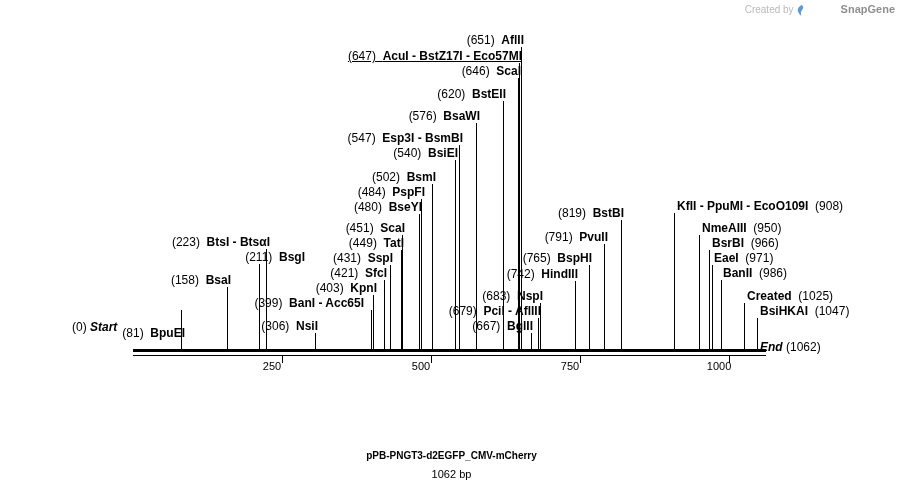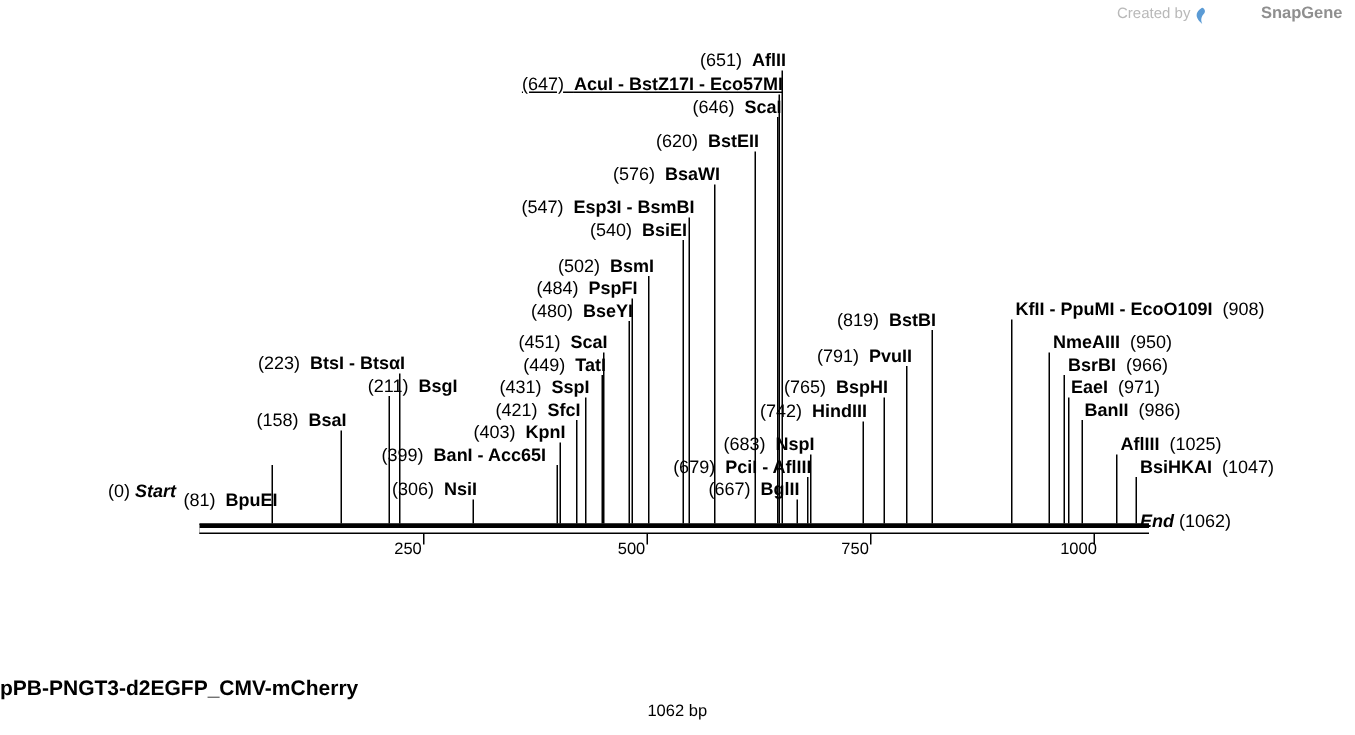--- a/index.html
+++ b/index.html
@@ -106,21 +106,22 @@
     font-size: 12px;
     font-weight: bold;
     font-style: italic;
     white-space: nowrap;
   }
   .title {
     position: absolute;
     left: 0;
     right: 0;
     top: 450px;
-    font-size: 14px;
+    text-align: center;
+    font-size: 10px;
     font-weight: bold;
   }
   .subtitle {
     position: absolute;
     left: 0;
     right: 0;
     top: 468px;
     text-align: center;
     font-size: 11px;
   }
@@ -218,21 +219,21 @@
       <div class="site right" style="left: 543px; top: 290px;"><span class="pos">(683)</span>&nbsp;&nbsp;<span class="nm">NspI</span></div>
       <div class="site right" style="left: 578px; top: 268px;"><span class="pos">(742)</span>&nbsp;&nbsp;<span class="nm">HindIII</span></div>
       <div class="site right" style="left: 592px; top: 252px;"><span class="pos">(765)</span>&nbsp;&nbsp;<span class="nm">BspHI</span></div>
       <div class="site right" style="left: 608px; top: 231px;"><span class="pos">(791)</span>&nbsp;&nbsp;<span class="nm">PvuII</span></div>
       <div class="site right" style="left: 624px; top: 207px;"><span class="pos">(819)</span>&nbsp;&nbsp;<span class="nm">BstBI</span></div>
       <div class="site" style="left: 677px; top: 200px;"><span class="nm">KfII - PpuMI - EcoO109I</span>&nbsp;&nbsp;<span class="pos">(908)</span></div>
       <div class="site" style="left: 702px; top: 222px;"><span class="nm">NmeAIII</span>&nbsp;&nbsp;<span class="pos">(950)</span></div>
       <div class="site" style="left: 712px; top: 237px;"><span class="nm">BsrBI</span>&nbsp;&nbsp;<span class="pos">(966)</span></div>
       <div class="site" style="left: 714px; top: 252px;"><span class="nm">EaeI</span>&nbsp;&nbsp;<span class="pos">(971)</span></div>
       <div class="site" style="left: 723px; top: 267px;"><span class="nm">BanII</span>&nbsp;&nbsp;<span class="pos">(986)</span></div>
-      <div class="site" style="left: 747px; top: 290px;"><span class="nm">AflIII</span>&nbsp;&nbsp;<span class="pos">(1025)</span></div>
+      <div class="site" style="left: 747px; top: 290px;"><span class="nm">Created</span>&nbsp;&nbsp;<span class="pos">(1025)</span></div>
       <div class="site" style="left: 760px; top: 305px;"><span class="nm">BsiHKAI</span>&nbsp;&nbsp;<span class="pos">(1047)</span></div>
     </div>
 
   <div class="start-end" style="left:72px; top:320px;">
     <span class="pos" style="font-weight:normal;font-style:normal;">(0)</span>
     <span>Start</span>
   </div>
   <div class="start-end" style="left:760px; top:340px;">
     <span>End</span>
     <span class="pos" style="font-weight:normal;font-style:normal;">(1062)</span>

